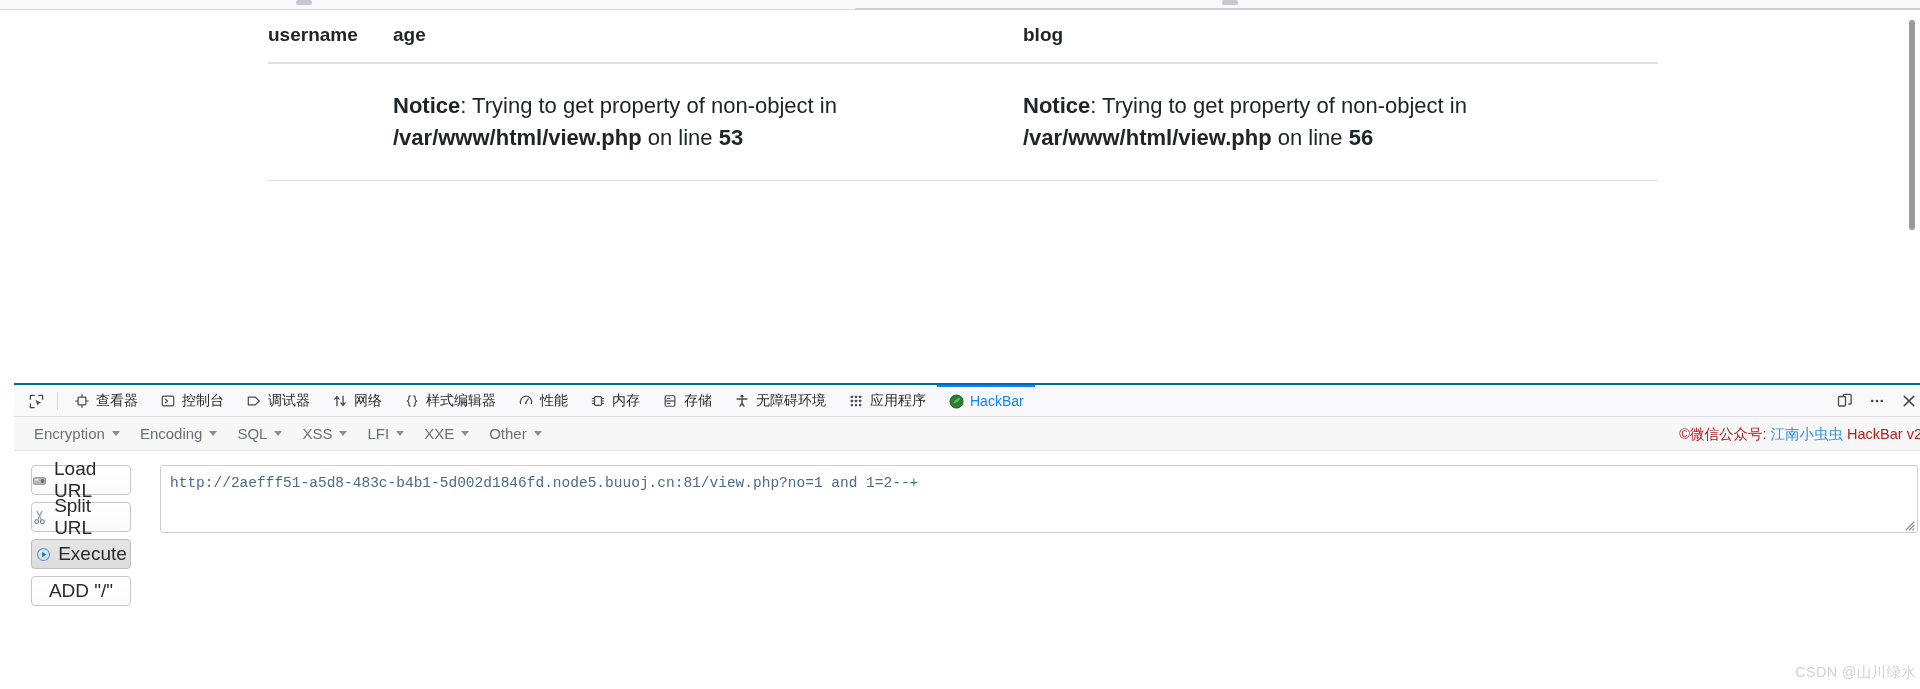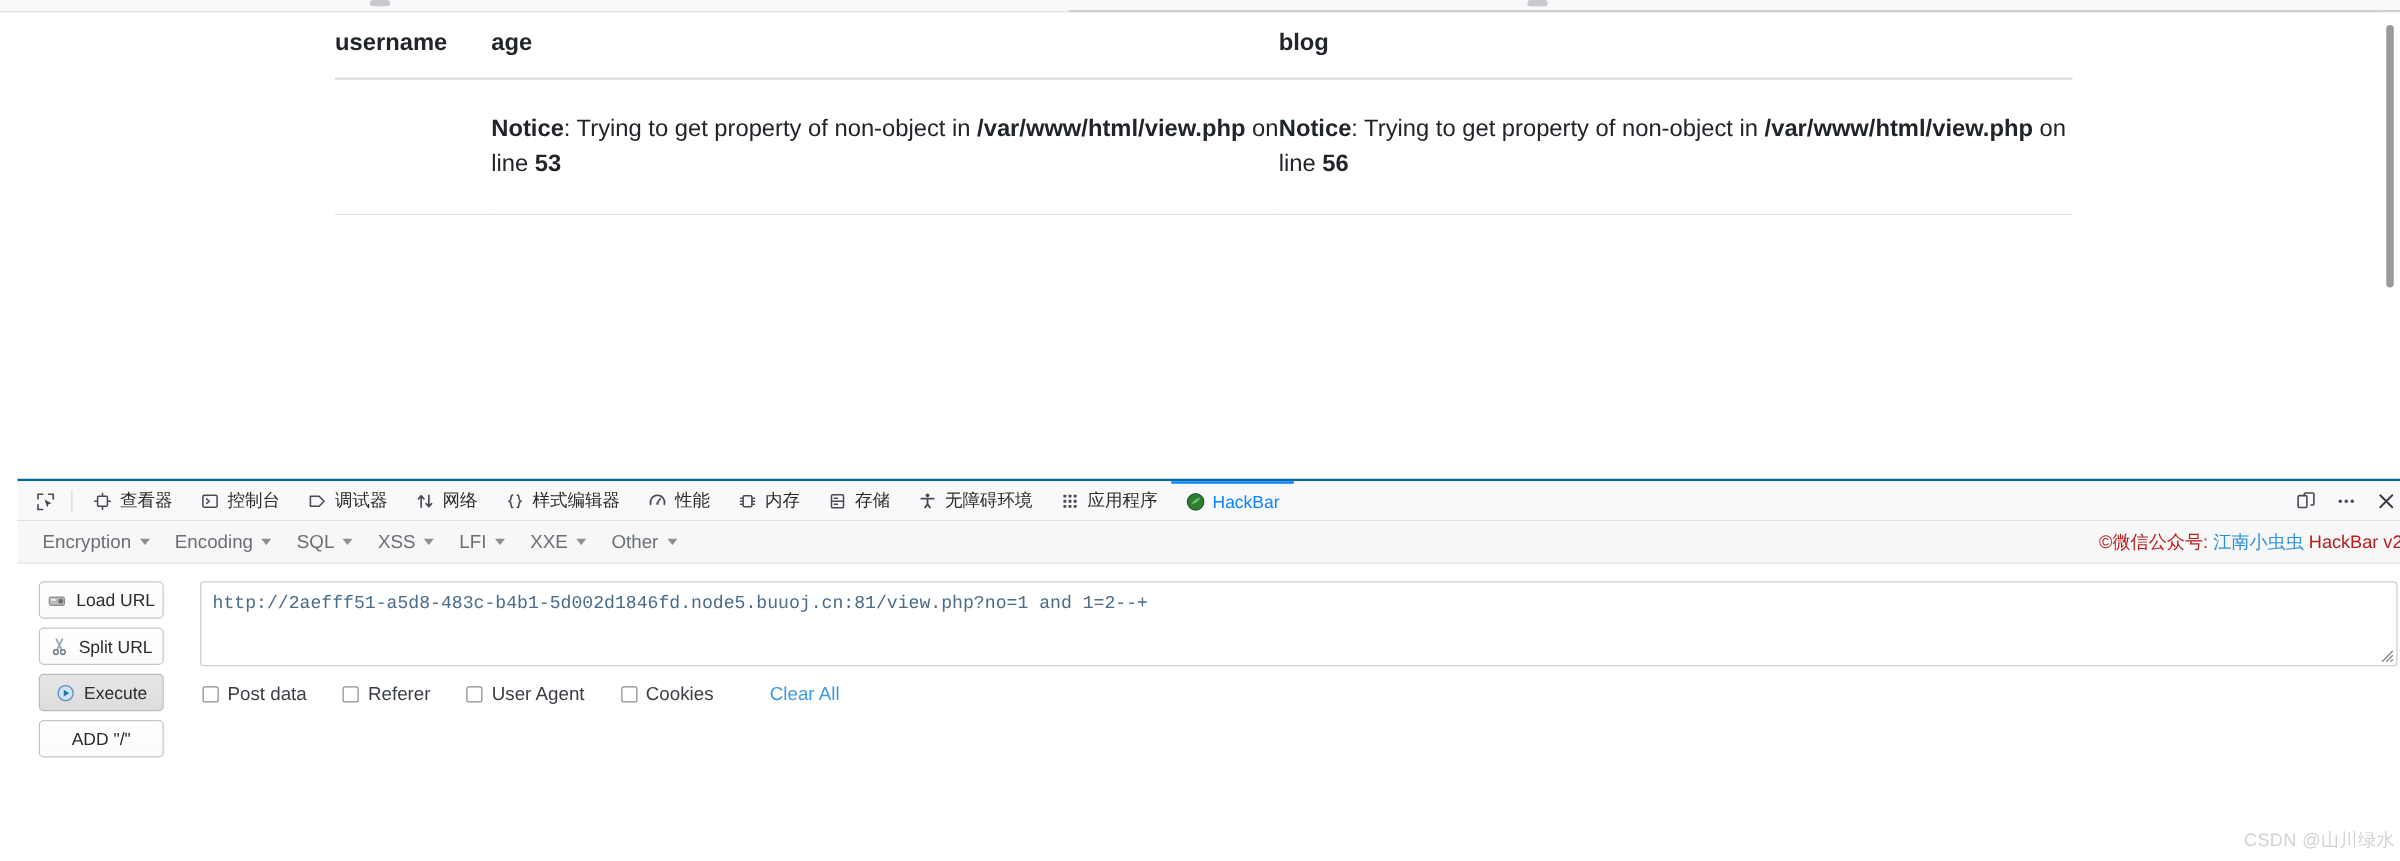--- a/index.html
+++ b/index.html
@@ -52,21 +52,21 @@
     font-weight: 700;
     font-size: 19px;
     color: #212529;
     padding: 14px 0 16px 0;
     border-bottom: 2px solid #dee2e6;
     vertical-align: bottom;
   }
   table.result td {
     padding: 26px 0 26px 0;
     border-bottom: 1px solid #dee2e6;
-    font-size: 19px;
+    font-size: 22px;
     line-height: 1.45;
     color: #212529;
     vertical-align: top;
   }
   .col-username { width: 125px; }
   .col-age      { width: 630px; }
   .col-blog     { width: 635px; }
 
   td.cell-age  { padding-right: 55px; }
   td.cell-blog { padding-right: 38px; }
@@ -183,21 +183,21 @@
     padding-left: 17px;
     display: flex; flex-direction: column; gap: 7px;
   }
   .hb-btn {
     height: 30px;
     border: 1px solid #c6c6c6;
     border-radius: 4px;
     background: linear-gradient(#ffffff, #fbfbfb);
     display: flex; align-items: center; justify-content: center;
     gap: 7px;
-    font-size: 14px; color: #2b2b2b;
+    font-size: 19px; color: #2b2b2b;
     cursor: pointer;
     width: 100px;
   }
   .hb-btn.pressed {
     background: linear-gradient(#e6e6e6, #dcdcdc);
     border-color: #bcbcbc;
   }
   .hb-btn .bicon { width: 16px; height: 16px; display:inline-flex; align-items:center; justify-content:center;}
 
   .hb-main {
@@ -541,37 +541,18 @@
       <div class="hb-main">
         <div class="ta-wrap">
           <textarea class="hb-textarea" spellcheck="false" placeholder="" style="">http://2aefff51-a5d8-483c-b4b1-5d002d1846fd.node5.buuoj.cn:81/view.php?no=1 and 1=2--+</textarea>
           <span class="ta-grip">
             <svg width="13" height="13" viewBox="0 0 13 13">
               <path d="M12 4L4 12M12 7.4L7.4 12M12 10.8L10.8 12" stroke="#8d8d8d" stroke-width="1.2" stroke-linecap="round"></path>
             </svg>
           </span>
         </div>
 
-        <div class="hb-opts">
-          <label class="hb-opt">
-            <span class="cbox"></span>
-            <span>Post data</span>
-          </label>
-          <label class="hb-opt">
-            <span class="cbox"></span>
-            <span>Referer</span>
-          </label>
-          <label class="hb-opt">
-            <span class="cbox"></span>
-            <span>User Agent</span>
-          </label>
-          <label class="hb-opt">
-            <span class="cbox"></span>
-            <span>Cookies</span>
-          </label>
-          <span class="hb-clear">Clear All</span>
-        </div>
       </div>
     </div>
 
     <div class="watermark">CSDN @山川绿水</div>
   </div>
 </div>
 
 </body></html>

